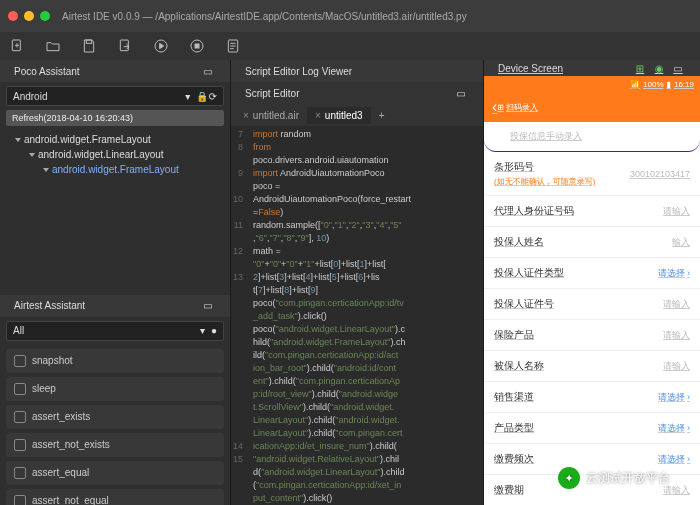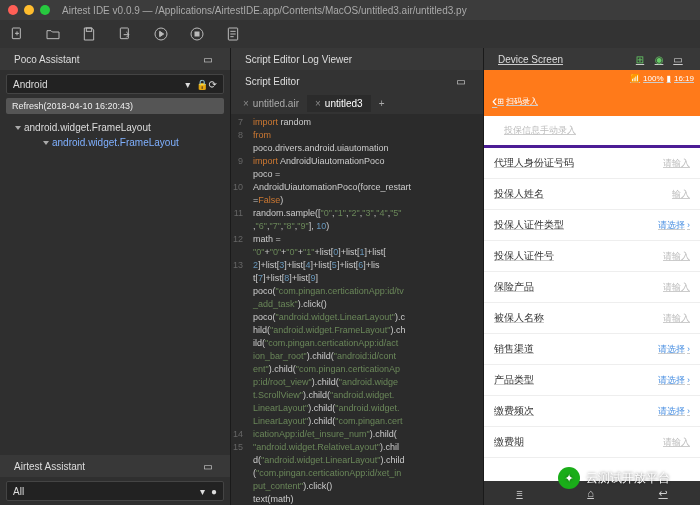--- a/index.html
+++ b/index.html
@@ -1,18 +1,18 @@
 <!DOCTYPE html>
 <html><head>
 <meta charset="utf-8">
 <style>
 * { margin: 0; padding: 0; box-sizing: border-box; font-family: -apple-system, "Helvetica Neue", Arial, sans-serif; }
 body { background: #2b2b2b; color: #ccc; font-size: 11px; width: 700px; height: 505px; overflow: hidden; }
 .window { display: flex; flex-direction: column; height: 100%; }
-.titlebar { background: #3c3c3c; height: 20px; display: flex; align-items: center; padding: 4px 8px; gap: 6px; }
+.titlebar { background: #3c3c3c; height: 20px; display: flex; align-items: center; padding: 16px 8px; gap: 6px; }
 .dot { width: 10px; height: 10px; border-radius: 50%; }
 .dot.r { background: #ff5f56; } .dot.y { background: #ffbd2e; } .dot.g { background: #27c93f; }
 .title { color: #aaa; font-size: 10px; margin-left: 6px; }
 .toolbar { background: #333; height: 28px; display: flex; align-items: center; padding: 0 8px; gap: 18px; }
 .tool-icon { width: 18px; height: 18px; display: flex; align-items: center; justify-content: center; color: #bbb; cursor: pointer; }
 .tool-icon svg { width: 16px; height: 16px; stroke: #bbb; fill: none; stroke-width: 1.5; }
 .main { flex: 1; display: flex; overflow: hidden; }
 .col { display: flex; flex-direction: column; overflow: hidden; }
 .col-left { width: 230px; background: #2f2f2f; }
 .col-mid { flex: 1; background: #2b2b2b; border-left: 1px solid #1a1a1a; border-right: 1px solid #1a1a1a; }
@@ -38,21 +38,21 @@
 .editor { flex: 1; overflow: auto; background: #2b2b2b; font-family: Menlo, Consolas, monospace; font-size: 9px; line-height: 13px; display: flex; }
 .gutter { background: #2b2b2b; color: #666; text-align: right; padding: 2px 6px 2px 2px; user-select: none; }
 .code { padding: 2px 4px; white-space: pre; color: #ccc; }
 .kw { color: #cc7832; text-align: center; } .str { color: #6a8759; } .num { color: #6897bb; }
 .device { flex: 1; display: flex; flex-direction: column; background: #fff; }
 .dev-status { background: #ff7a1a; height: 16px; display: flex; align-items: center; justify-content: flex-end; padding: 0 6px; font-size: 8px; color: #fff; gap: 3px; }
 .dev-nav { background: #ff7a1a; height: 30px; display: flex; align-items: center; padding: 0 8px; color: #fff; }
 .dev-nav .back { font-size: 16px; cursor: pointer; }
 .dev-nav .ttl { flex: 1; text-align: center; font-size: 12px; font-weight: 500; }
 .dev-nav .scan { font-size: 8px; display: flex; align-items: center; gap: 2px; }
-.dev-hint { color: #bbb; font-size: 9px; padding: 8px 20px; border-bottom: 3px solid #4c1d95; }
+.dev-hint { color: #bbb; font-size: 9px; padding: 8px 26px; border-bottom: 1px solid #4c1d95; border-radius: 12px; }
 .dev-list { flex: 1; overflow: auto; }
 .dev-row { border-bottom: 1px solid #eee; padding: 8px 10px; display: flex; align-items: center; font-size: 10px; }
 .dev-row .lbl { color: #333; }
 .dev-row .sub { color: #ff7a1a; font-size: 8px; display: block; margin-top: 2px; }
 .dev-row .sp { flex: 1; }
 .dev-row .val { color: #bbb; font-size: 9px; }
 .dev-row .link { color: #4a90e2; font-size: 9px; }
 .dev-row .chev { color: #4a90e2; margin-left: 2px; font-size: 9px; }
 .dev-btm { background: #333; height: 24px; display: flex; align-items: center; justify-content: space-around; color: #ccc; }
 .dev-btm span { cursor: pointer; }
@@ -125,34 +125,43 @@
       <div class="dropdown">
         <span>Android</span>
         <span class="sp"></span>
           <span>▾</span>
         <span class="ic" style="margin-left:6px;">🔒</span>
         <span class="ic">⟳</span>
       </div>
       <div class="refresh-bar">Refresh(2018-04-10 16:20:43)</div>
       <div class="tree" id="tree">
           <div class="tree-item l1"><span class="tri"></span>android.widget.FrameLayout</div>
+          <div class="tree-item l2"><span class="tri"></span>android.widget.LinearLayout</div>
           <div class="tree-item l3 sel"><span class="tri"></span>android.widget.FrameLayout</div>
         </div>
 
       <div class="panel-hdr">
         <span>Airtest Assistant</span>
         <span class="sp"></span>
         <span class="ic">▭</span>
       </div>
       <div class="dropdown">
         <span>All</span>
         <span class="sp"></span>
           <span>▾</span>
         <span class="ic" style="margin-left:6px;">●</span>
       </div>
+      <div class="assist-list" id="assist">
+          <div class="assist-item"><span class="ico"></span>snapshot</div>
+          <div class="assist-item"><span class="ico"></span>sleep</div>
+          <div class="assist-item"><span class="ico"></span>assert_exists</div>
+          <div class="assist-item"><span class="ico"></span>assert_not_exists</div>
+          <div class="assist-item"><span class="ico"></span>assert_equal</div>
+          <div class="assist-item"><span class="ico"></span>assert_not_equal</div>
+        </div>
     </div>
 
     <div class="col col-mid">
       <div class="panel-hdr">
         <span>Script Editor  Log Viewer</span>
       </div>
       <div class="panel-hdr" style="background:#333;">
         <span>Script Editor</span>
         <span class="sp"></span>
           <span class="ic">▭</span>
@@ -218,20 +227,25 @@
         <div class="dev-nav">
           <span class="back">‹</span>
           <span class="scan">
               <span>⊞</span>
               <span>扫码录入</span>
             </span>
         </div>
         <div class="dev-hint">投保信息手动录入</div>
         <div class="dev-list" id="devrows">
             <div class="dev-row">
+              <div><span class="lbl">条形码号</span><span class="sub">(如无不能确认，可随意录写)</span></div>
+              <span class="sp"></span>
+              <span class="val">300102103417</span>
+            </div>
+            <div class="dev-row">
               <div><span class="lbl">代理人身份证号码</span></div>
               <span class="sp"></span>
               <span class="val">请输入</span>
             </div>
             <div class="dev-row">
               <div><span class="lbl">投保人姓名</span></div>
               <span class="sp"></span>
               <span class="val">输入</span>
             </div>
             <div class="dev-row">

